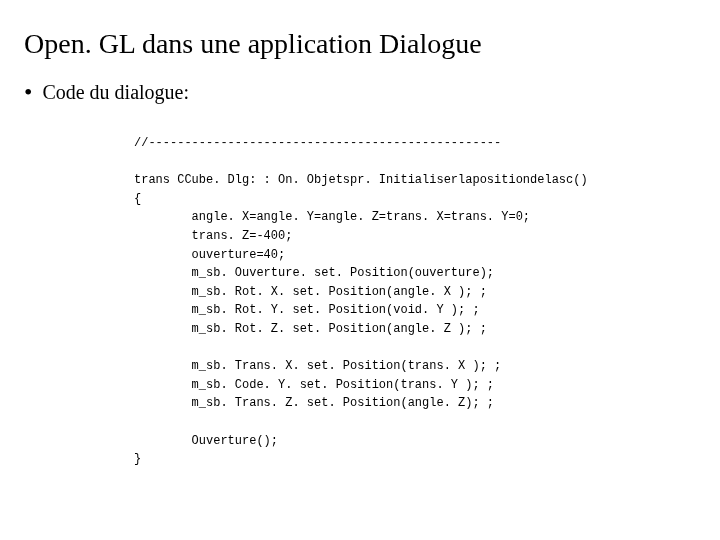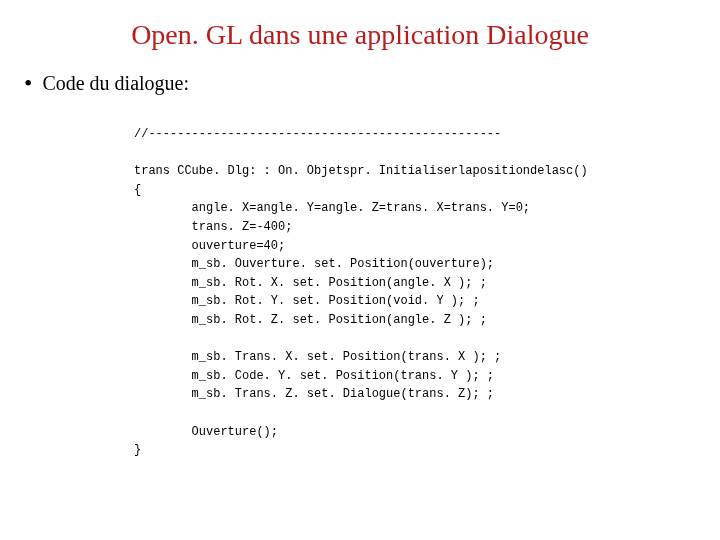--- a/index.html
+++ b/index.html
@@ -14,23 +14,23 @@
   }
   .slide {
     width: 720px;
     height: 540px;
     position: relative;
     box-sizing: border-box;
     padding: 16px 24px 24px 24px;
   }
   .title {
     font-size: 28px;
-    text-align: center;
-    color: #b91c1c;
-    margin: 3px 0 18px 0;
+    text-align: left;
+    color: #000000;
+    margin: 12px 0 18px 0;
     font-weight: normal;
   }
   .bullet-row {
     display: flex;
     align-items: flex-start;
     margin-left: 0;
   }
   .bullet-dot {
     font-size: 24px;
     line-height: 28px;
@@ -69,18 +69,18 @@
 <span>        angle. X=angle. Y=angle. Z=trans. X=trans. Y=0;</span>
 <span>        trans. Z=-400;</span>
 <span>        ouverture=40;</span>
 <span>        m_sb. Ouverture. set. Position(ouverture);</span>
 <span>        m_sb. Rot. X. set. Position(angle. X ); ;</span>
 <span>        m_sb. Rot. Y. set. Position(void. Y ); ;</span>
 <span>        m_sb. Rot. Z. set. Position(angle. Z ); ;</span>
 
 <span>        m_sb. Trans. X. set. Position(trans. X ); ;</span>
 <span>        m_sb. Code. Y. set. Position(trans. Y ); ;</span>
-<span>        m_sb. Trans. Z. set. Dialogue(trans. Z); ;</span>
+<span>        m_sb. Trans. Z. set. Position(angle. Z); ;</span>
 
 <span>        Ouverture();</span>
 <span>}</span></div>
 
 </div>
 
 </body></html>

